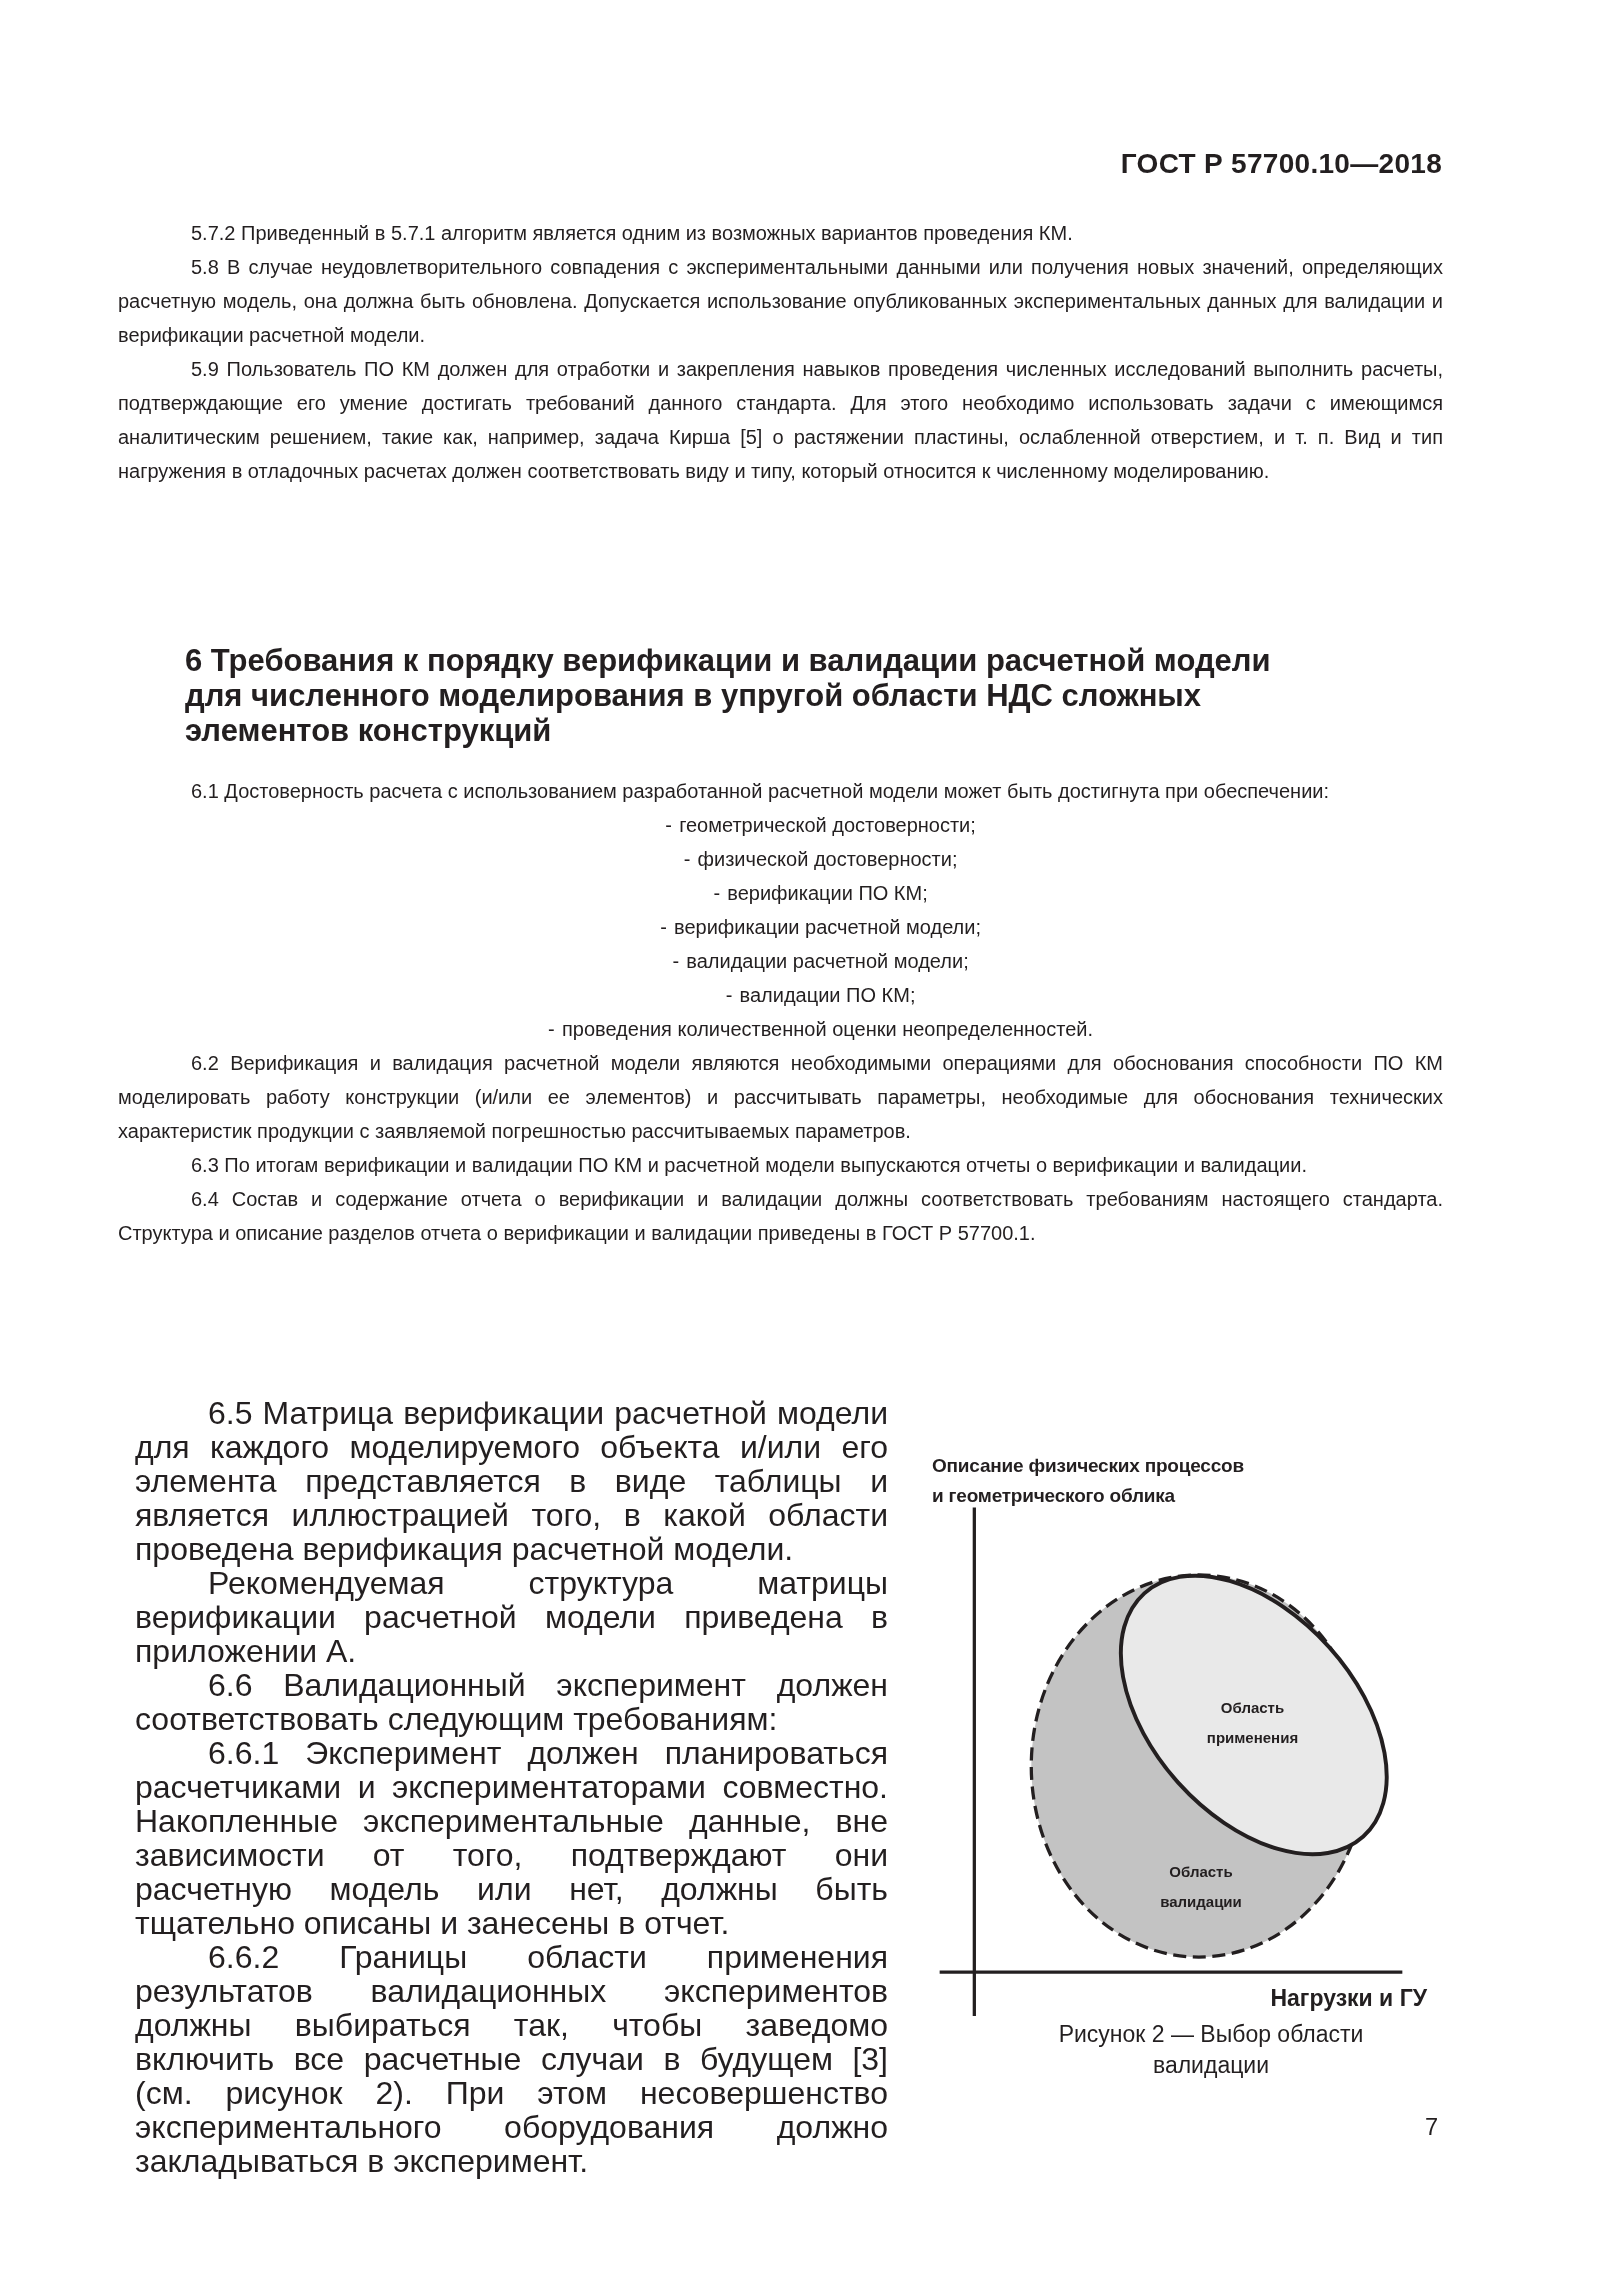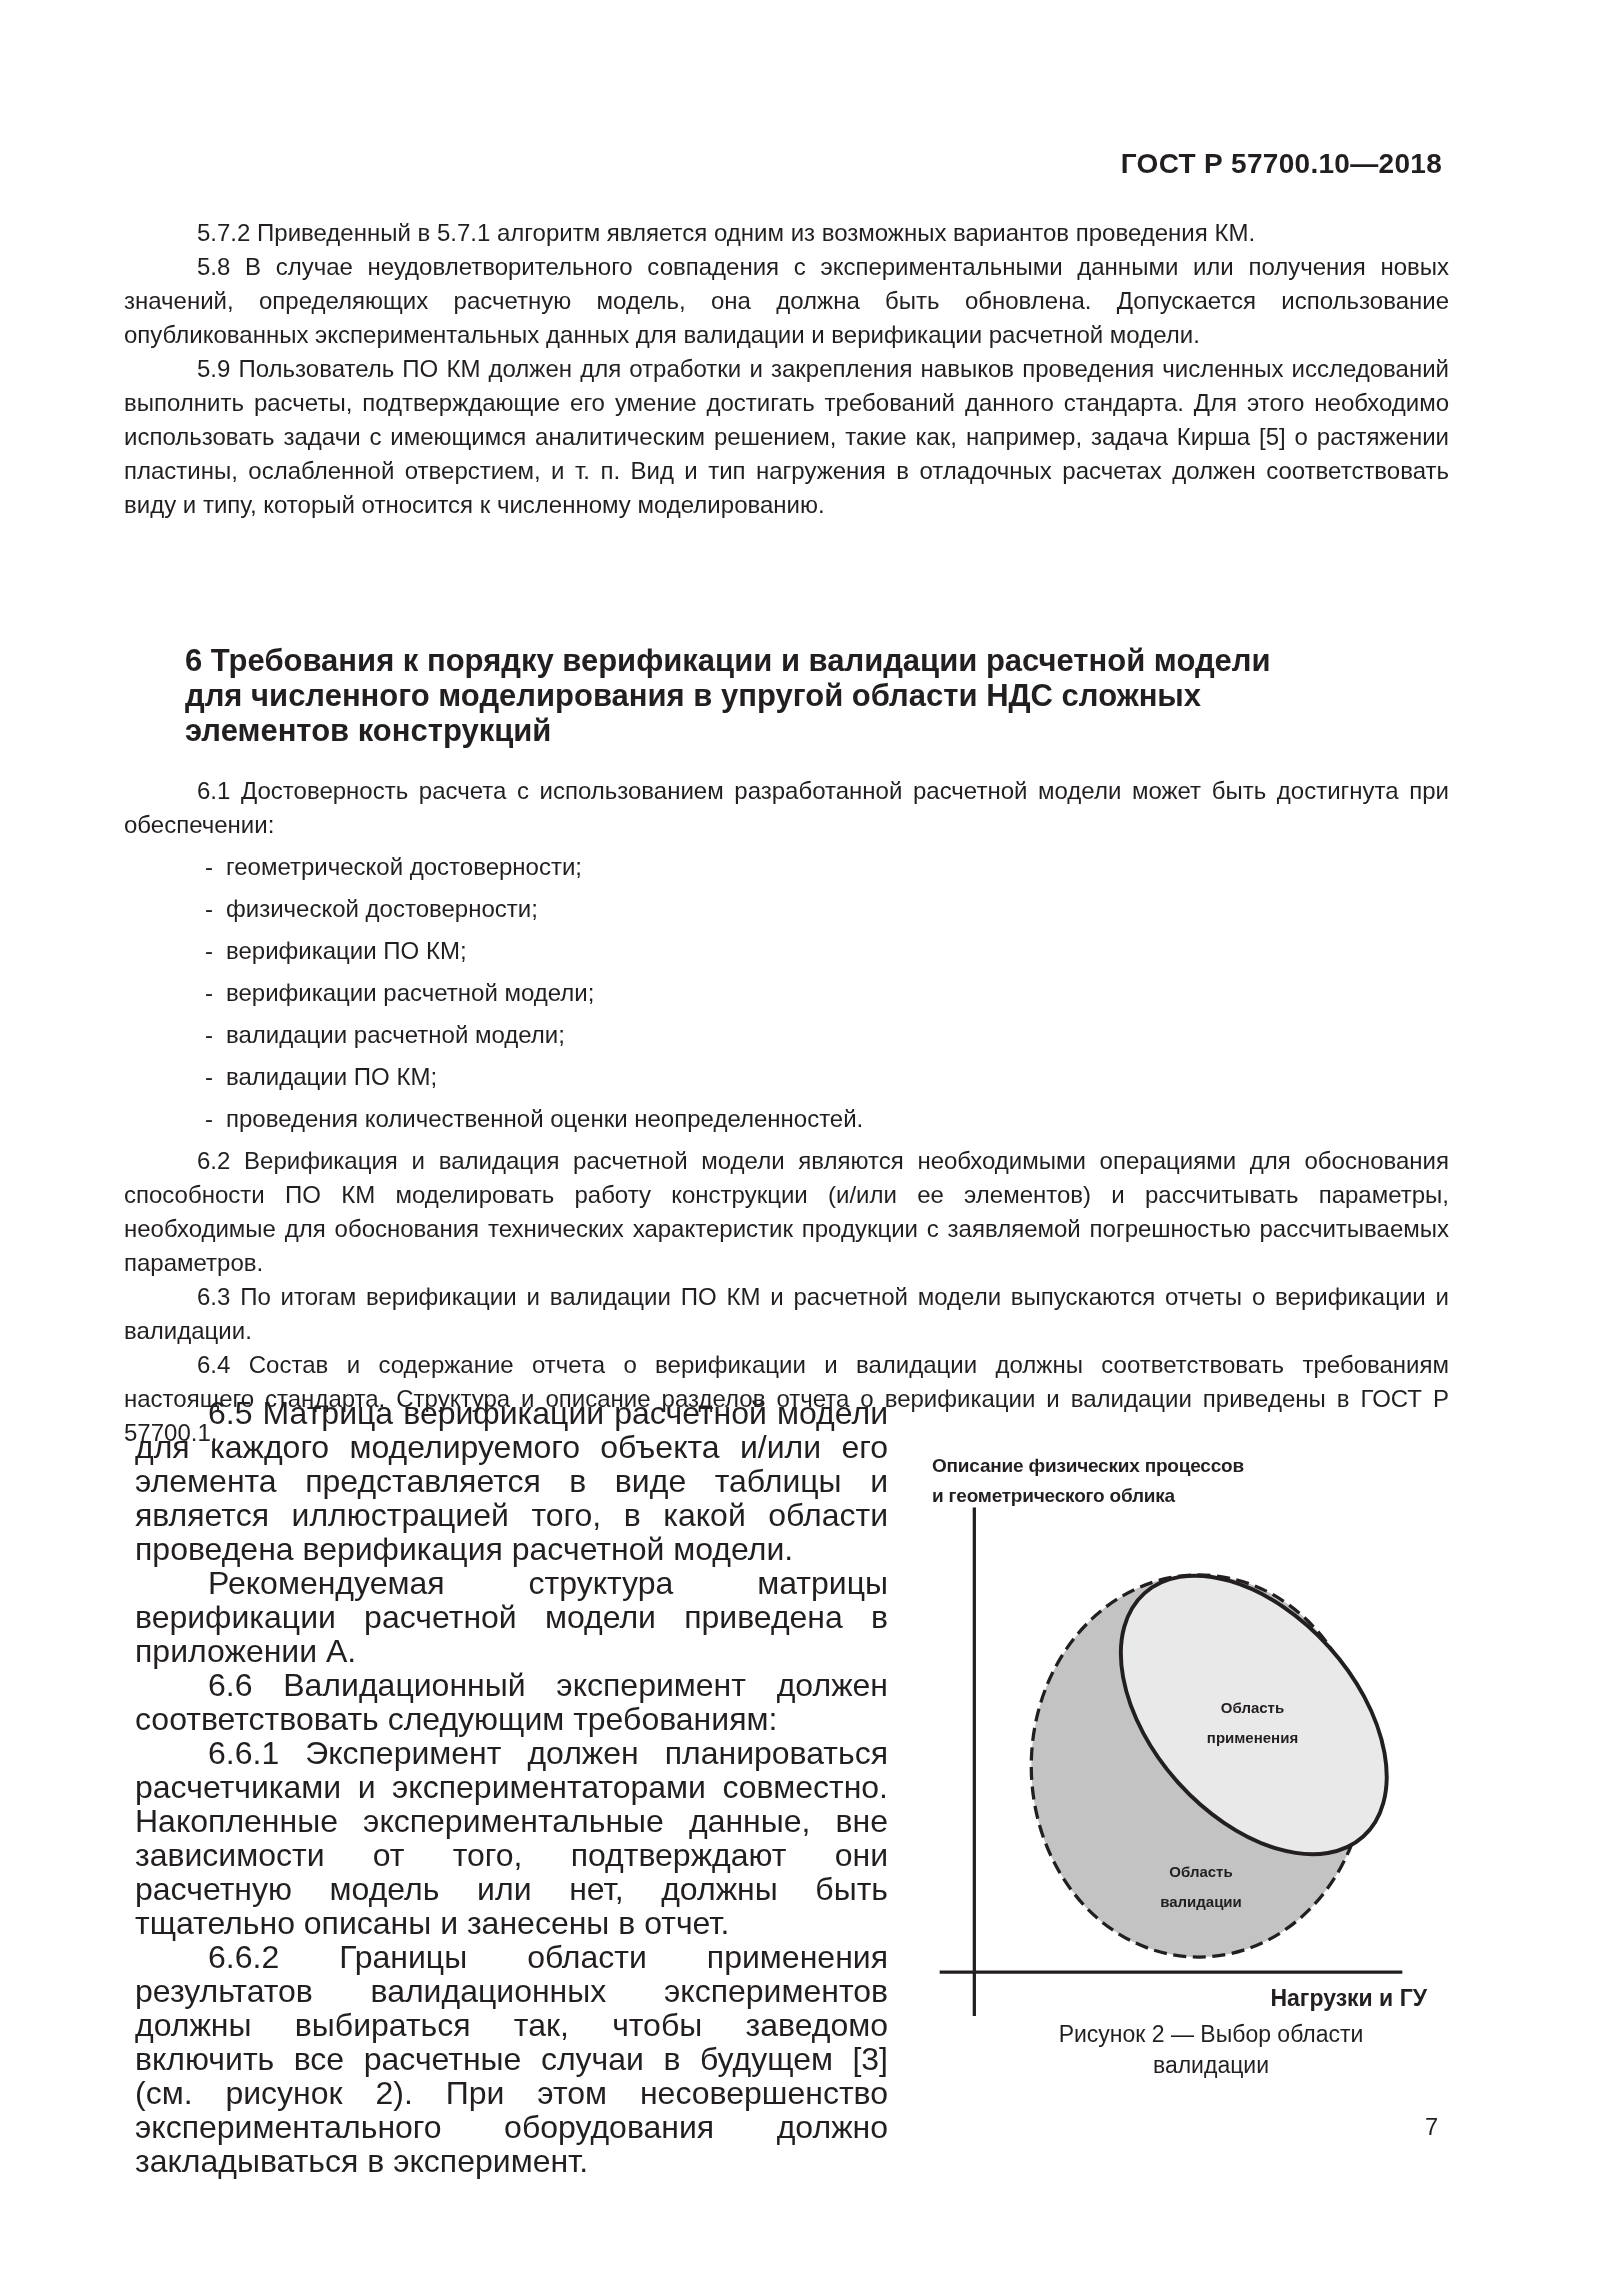--- a/index.html
+++ b/index.html
@@ -1,22 +1,22 @@
 <!DOCTYPE html>
 <html style="font-size:10.5px"><head>
 <meta charset="utf-8">
 <style>
   html, body { margin: 0; padding: 0; background: #ffffff; }
   body { width: 1623px; height: 2295px; position: relative; overflow: hidden;
          font-family: "Liberation Sans", "DejaVu Sans", sans-serif; color: #231f20; }
   .header { position: absolute; top: 148px; right: 181px; font-weight: bold; font-size: 28px; letter-spacing: 0.3px; }
-  .text { position: absolute; left: 124px; width: 1325px; font-size: 24px; line-height: 34px; }
+  .text { position: absolute; left: 118px; width: 1325px; font-size: 20px; line-height: 34px; }
   .p { margin: 0; text-align: justify; text-indent: 73px; }
   .p.last { text-align-last: left; }
-  .bullet { margin: 8px; padding-left: 73px; }
+  .bullet { margin: 0; padding-left: 73px; text-align: center; }
   .bullet .dash { display: inline-block; width: 21px; }
   .h6 { position: absolute; left: 185px; top: 643px; width: 1243px; font-size: 31px; font-weight: bold; line-height: 35px; margin: 0; }
   .narrow { position: absolute; left: 135px; top: 1396px; width: 753px; font-size: 32px; line-height: 34px; }
   .narrow .p { text-align: justify; }
   .fig { position: absolute; left: 903px; top: 1427px; width: 589px; height: 589px; }
   .fig-ylabel { position: absolute; left: 932px; top: 1451px; font-size: 19px; font-weight: bold; line-height: 30px; letter-spacing: -0.2px; }
   .fig-xlabel { position: absolute; right: 196px; top: 1985px; font-size: 23px; font-weight: bold; }
   .fig-inner-label, .fig-outer-label { position: absolute; font-size: 15px; font-weight: bold; text-align: center; line-height: 30px; }
   .caption { position: absolute; left: 982px; width: 458px; top: 2019px; text-align: center; font-size: 23px; line-height: 31px; }
   .page-number { position: absolute; right: 185px; top: 2114px; font-size: 23.6px; }

